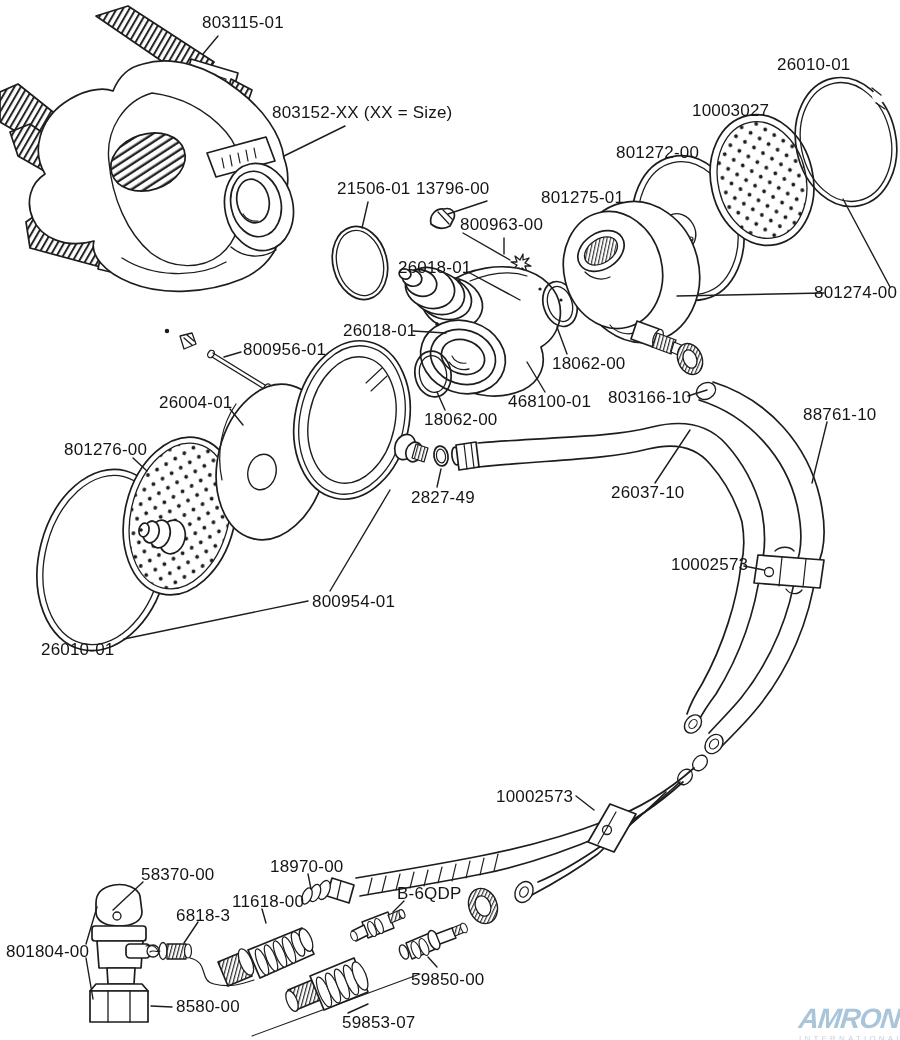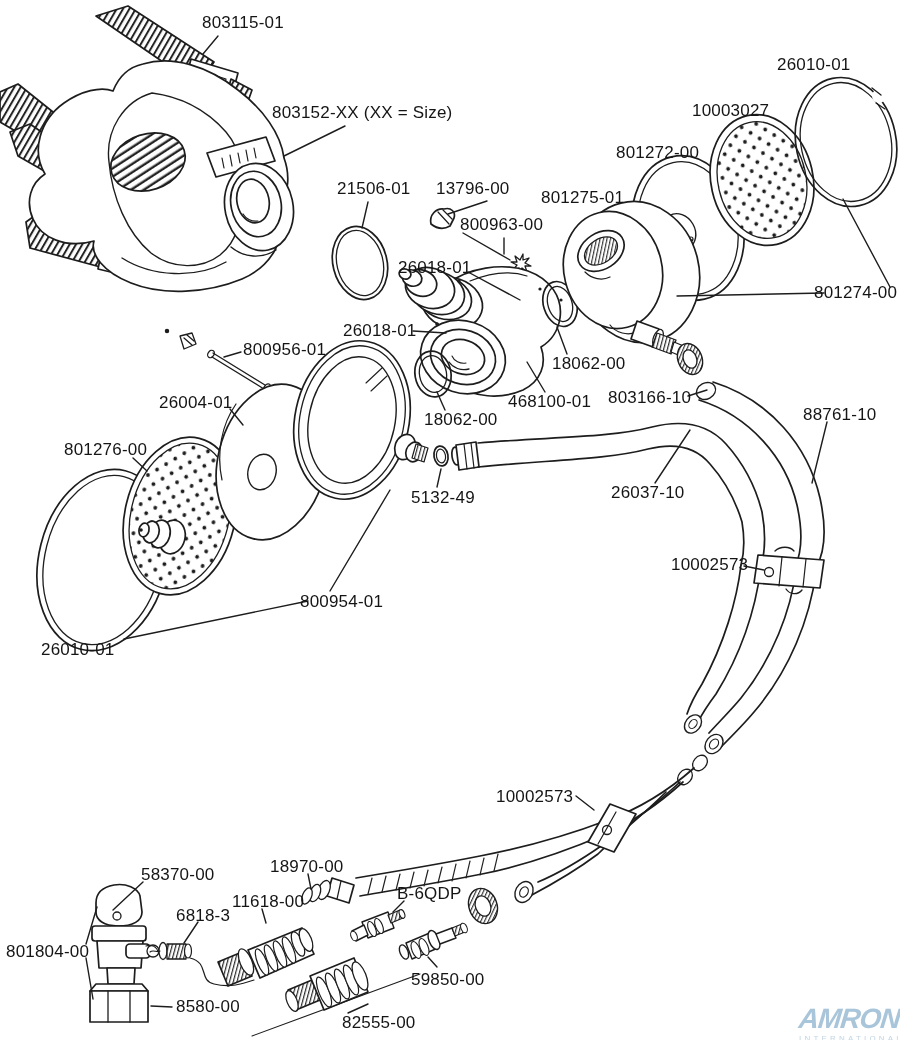--- a/index.html
+++ b/index.html
@@ -388,49 +388,49 @@
       <line x1="348" y1="1013" x2="368" y2="1004"></line>
     </g>
   </g>
 </svg>
 
 <span class="lbl" style="left:202px;top:14px">803115-01</span>
 <span class="lbl" style="left:777px;top:56px">26010-01</span>
 <span class="lbl" style="left:692px;top:102px">10003027</span>
 <span class="lbl" style="left:272px;top:104px">803152-XX (XX = Size)</span>
 <span class="lbl" style="left:616px;top:144px">801272-00</span>
-<span class="lbl" style="left:436px;top:180px">13796-00</span>
+<span class="lbl" style="left:416px;top:180px">13796-00</span>
 <span class="lbl" style="left:337px;top:180px">21506-01</span>
 <span class="lbl" style="left:541px;top:189px">801275-01</span>
 <span class="lbl" style="left:460px;top:216px">800963-00</span>
 <span class="lbl" style="left:398px;top:259px">26018-01</span>
 <span class="lbl" style="left:814px;top:284px">801274-00</span>
 <span class="lbl" style="left:343px;top:322px">26018-01</span>
 <span class="lbl" style="left:243px;top:341px">800956-01</span>
 <span class="lbl" style="left:552px;top:355px">18062-00</span>
 <span class="lbl" style="left:608px;top:389px">803166-10</span>
 <span class="lbl" style="left:159px;top:394px">26004-01</span>
 <span class="lbl" style="left:508px;top:393px">468100-01</span>
 <span class="lbl" style="left:803px;top:406px">88761-10</span>
 <span class="lbl" style="left:424px;top:411px">18062-00</span>
 <span class="lbl" style="left:64px;top:441px">801276-00</span>
 <span class="lbl" style="left:611px;top:484px">26037-10</span>
-<span class="lbl" style="left:411px;top:489px">5132-49</span>
+<span class="lbl" style="left:411px;top:489px">2827-49</span>
 <span class="lbl" style="left:671px;top:556px">10002573</span>
-<span class="lbl" style="left:300px;top:593px">800954-01</span>
+<span class="lbl" style="left:312px;top:593px">800954-01</span>
 <span class="lbl" style="left:41px;top:641px">26010-01</span>
 <span class="lbl" style="left:496px;top:788px">10002573</span>
 <span class="lbl" style="left:270px;top:858px">18970-00</span>
 <span class="lbl" style="left:141px;top:866px">58370-00</span>
 <span class="lbl" style="left:397px;top:885px">B-6QDP</span>
 <span class="lbl" style="left:232px;top:893px">11618-00</span>
 <span class="lbl" style="left:176px;top:907px">6818-3</span>
 <span class="lbl" style="left:6px;top:943px">801804-00</span>
 <span class="lbl" style="left:411px;top:971px">59850-00</span>
 <span class="lbl" style="left:176px;top:998px">8580-00</span>
-<span class="lbl" style="left:342px;top:1014px">82555-00</span>
+<span class="lbl" style="left:342px;top:1014px">59853-07</span>
 
 <div id="watermark">
   <div id="wm-name" style="color: rgb(169, 197, 218);">AMRON</div>
   <div id="wm-sub" style="color: rgb(194, 213, 227);">INTERNATIONAL</div>
 </div>
 
 </div>
 
 </body></html>

